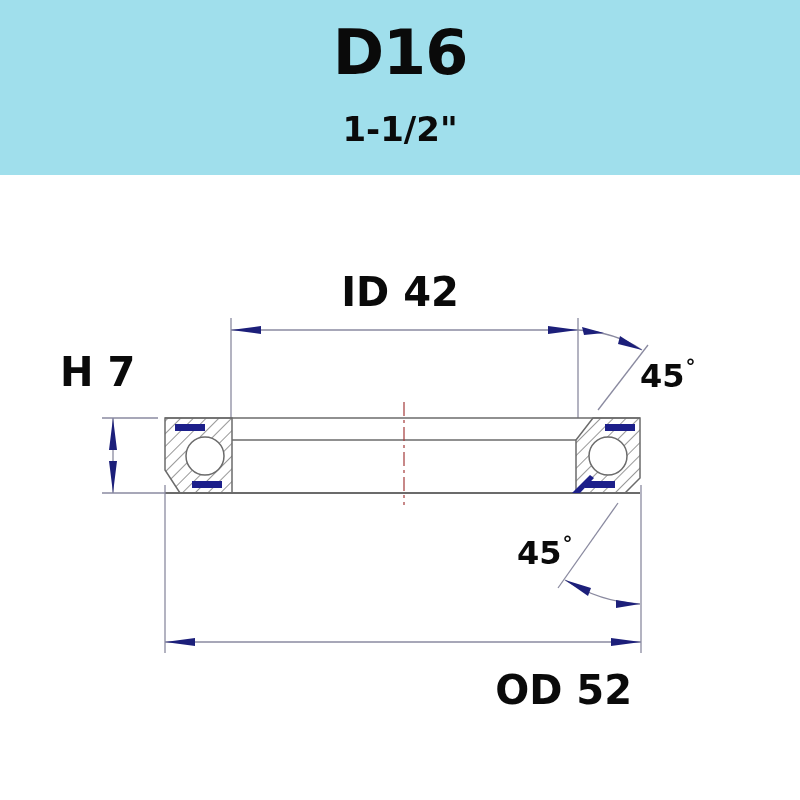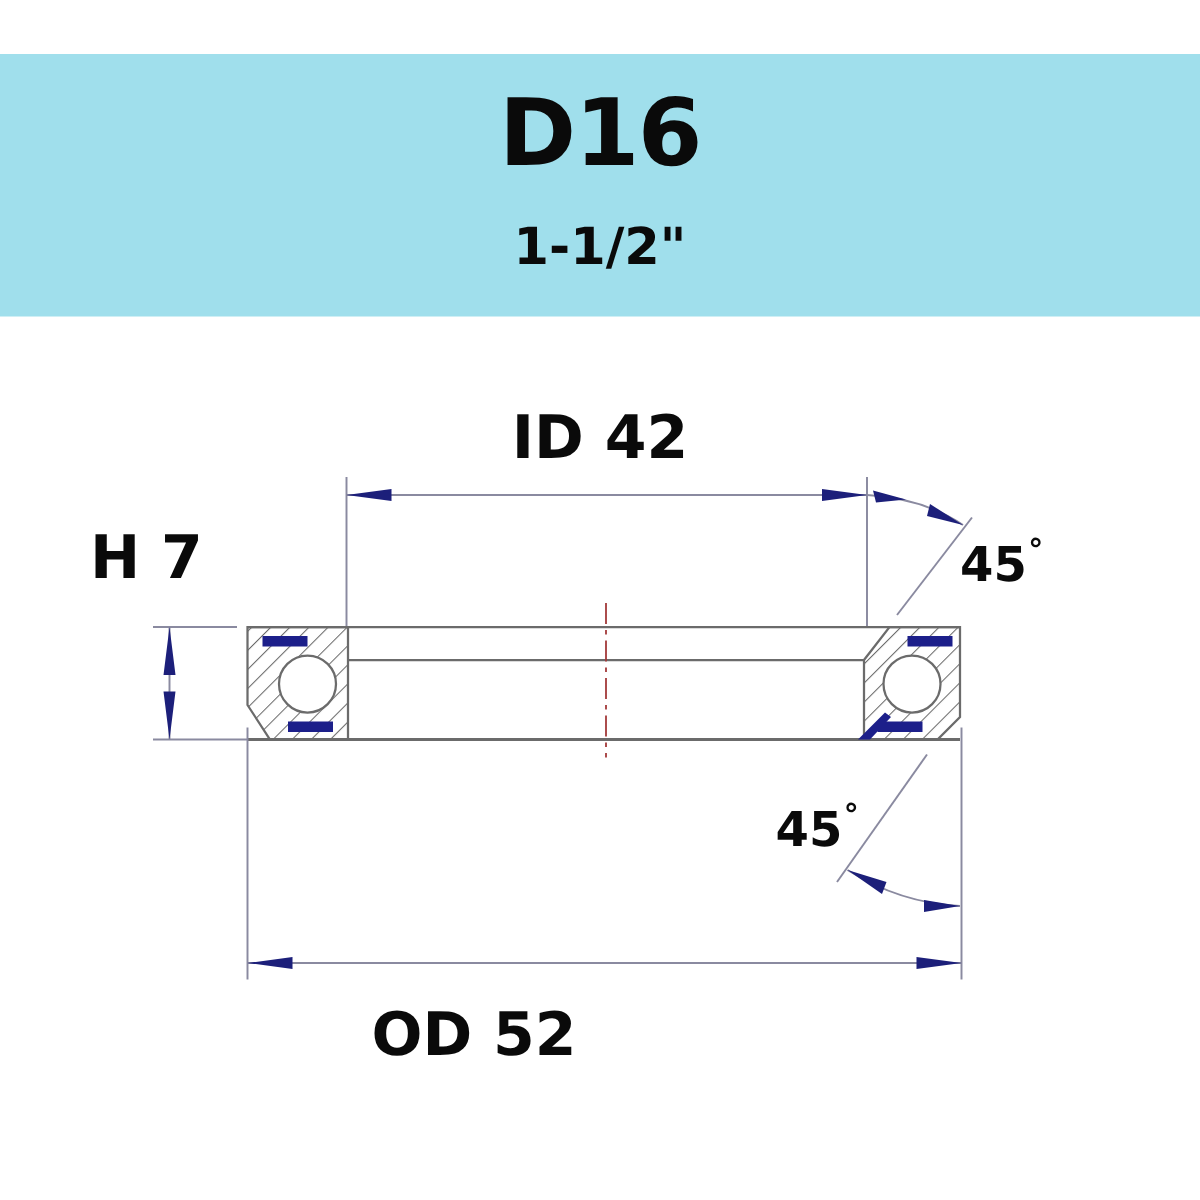--- a/index.html
+++ b/index.html
@@ -1,25 +1,25 @@
 <!DOCTYPE html>
 <html><head>
   <meta charset="utf-8">
   <style>
     html, body { margin: 0; padding: 0; }
     body { width: 800px; height: 800px; background: #ffffff; position: relative; overflow: hidden; font-family: "DejaVu Sans", sans-serif; }
-    .header { position: absolute; left: 0; top: 0; width: 800px; height: 175px; background: #a0dfec; margin-top: 36px; }
+    .header { position: absolute; left: 0; top: 0; width: 800px; height: 175px; background: #a0dfec; }
     .title { position: absolute; left: 0; width: 800px; text-align: center; top: 22px; font-size: 62px; font-weight: bold; color: #0a0a0a; letter-spacing: -1px; line-height: 1; }
     .subtitle { position: absolute; left: 0; width: 800px; text-align: center; top: 112px; font-size: 34px; font-weight: bold; color: #0a0a0a; line-height: 1; }
     .label { position: absolute; font-weight: bold; color: #0a0a0a; line-height: 1; white-space: nowrap; }
     .lbl-id { left: 0; width: 800px; text-align: center; top: 272px; font-size: 40px; }
     .lbl-h { left: 60px; top: 352px; font-size: 40px; }
     .lbl-a1 { left: 640px; top: 360px; font-size: 32px; }
     .lbl-a2 { left: 517px; top: 537px; font-size: 32px; }
-    .lbl-od { left: 0; width: 632px; text-align: center; top: 670px; font-size: 40px; }
+    .lbl-od { left: 0; width: 632px; text-align: right; top: 670px; font-size: 40px; }
     .deg { font-size: 20px; vertical-align: top; position: relative; top: -4px; margin-left: 1px; }
     svg.drawing { position: absolute; left: 0; top: 0; }
   </style>
 </head>
 <body>
 
 <div class="header">
   <div class="title">D16</div>
   <div class="subtitle">1-1/2"</div>
 </div>

